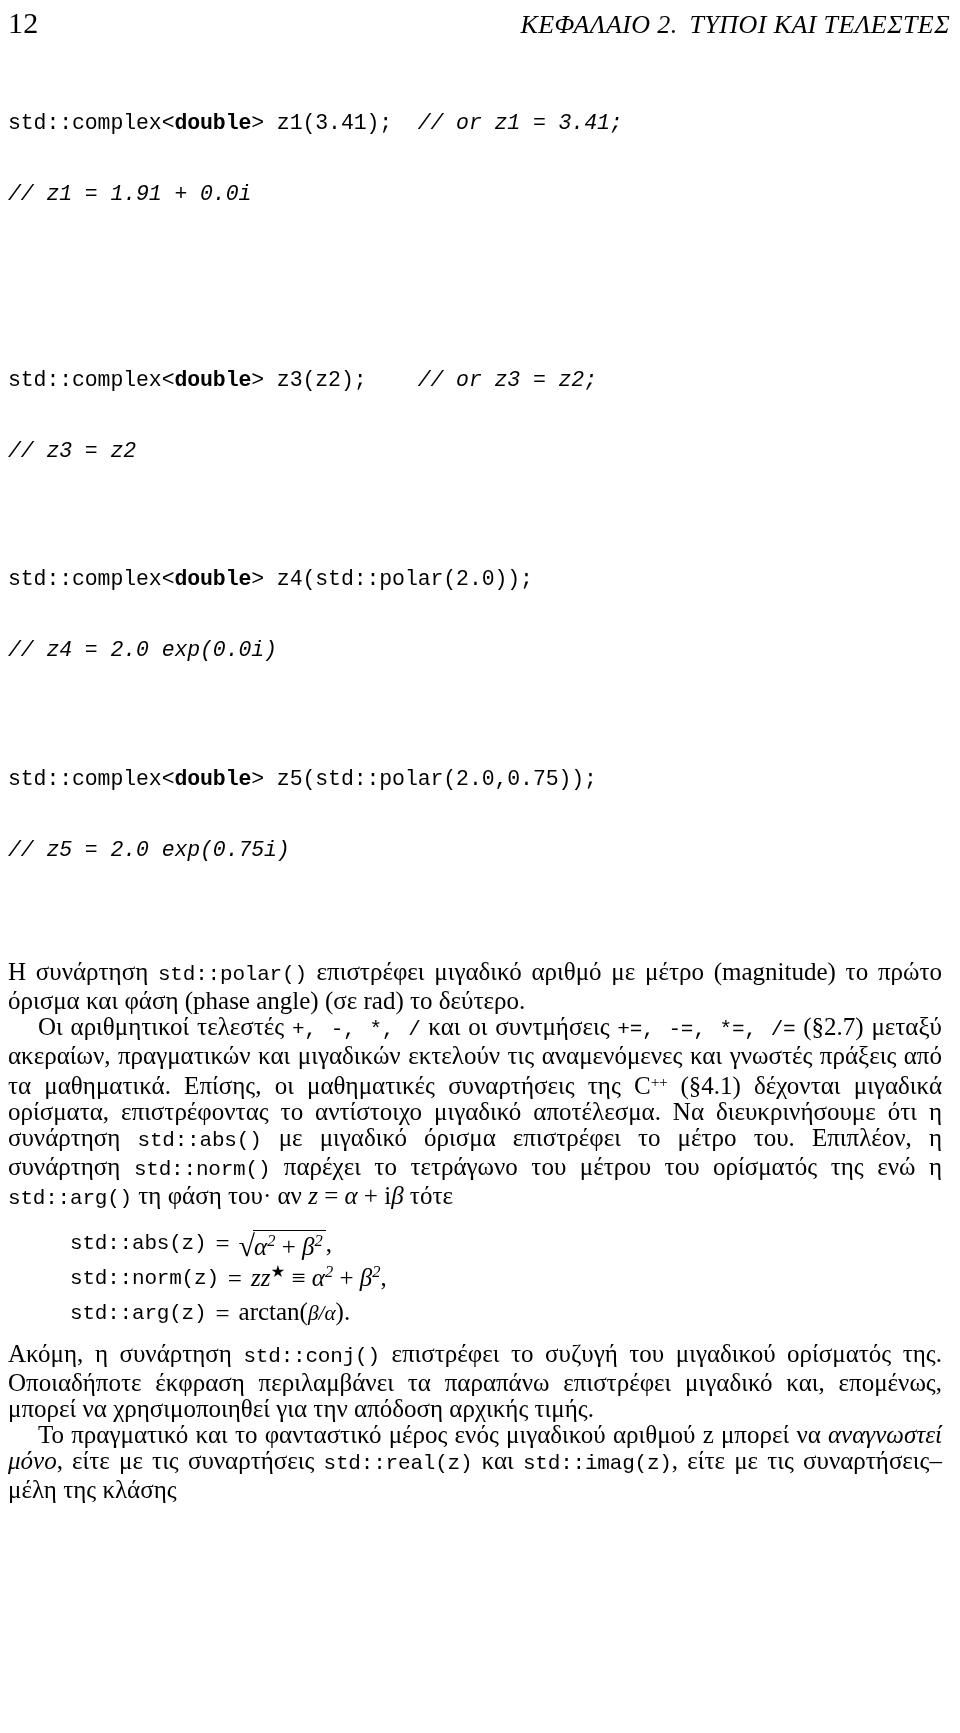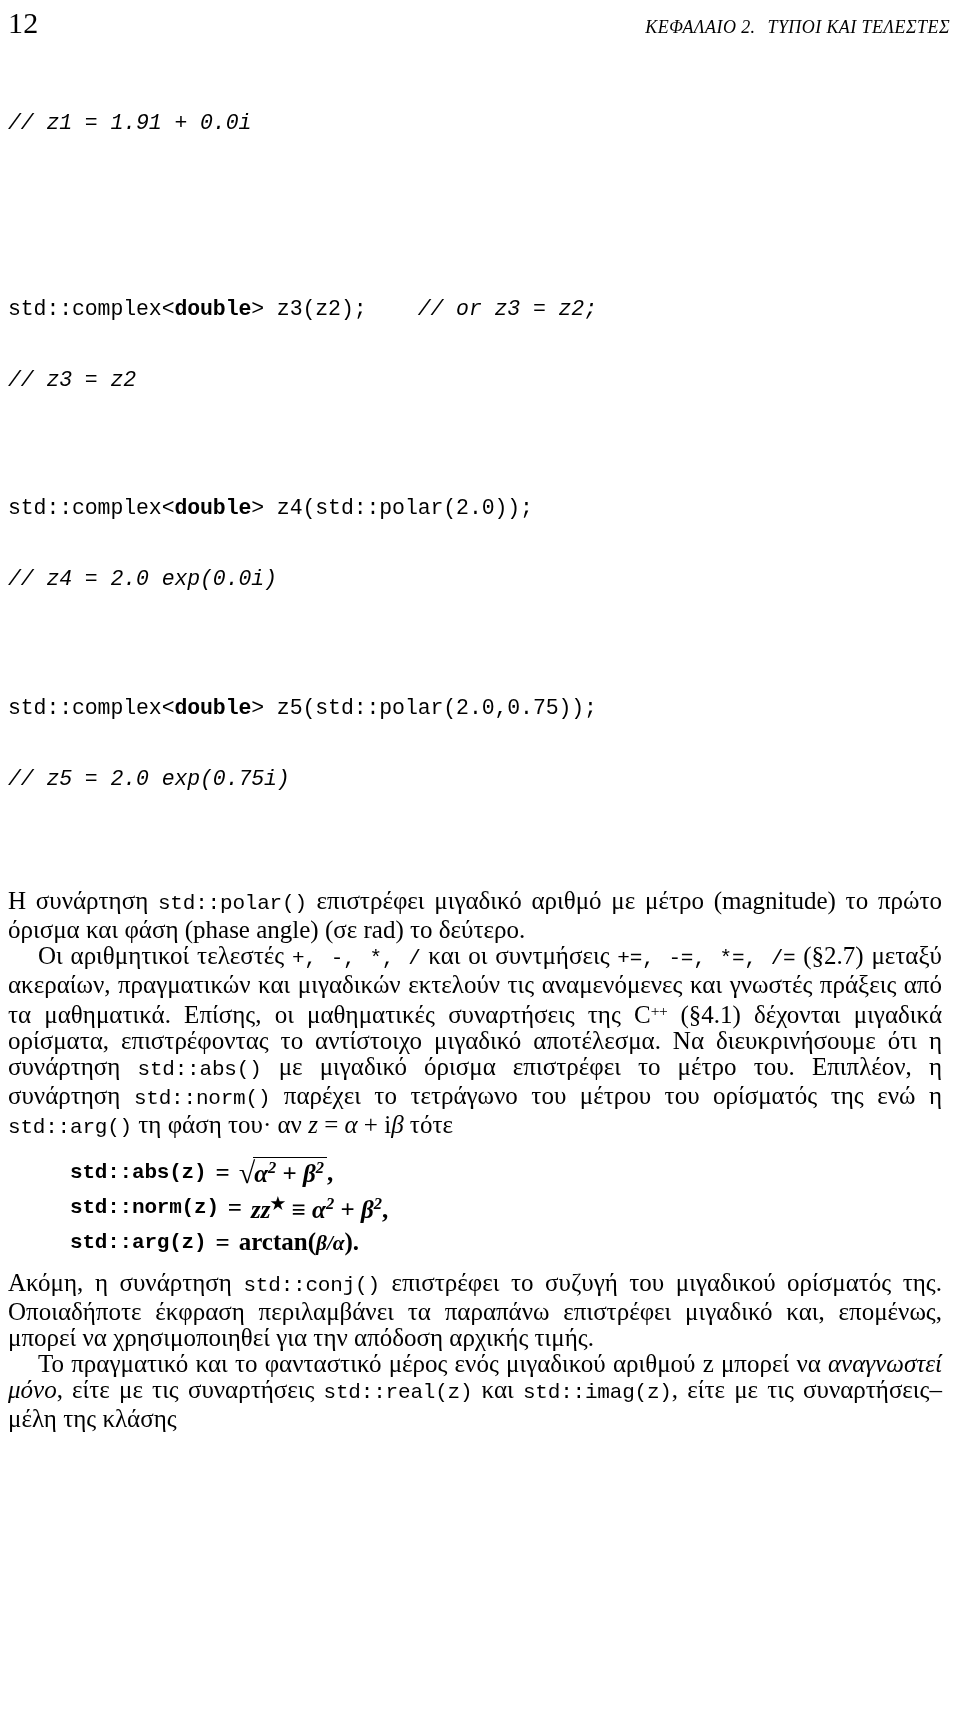--- a/index.html
+++ b/index.html
@@ -32,21 +32,21 @@
     padding: 6px 10px 0 8px;
     height: 44px;
     box-sizing: border-box;
   }
   .folio {
     font-size: 30px;
     font-family: "Liberation Serif", serif;
     letter-spacing: 0.2px;
   }
   .chaptitle {
-    font-size: 18px;
+    font-size: 26px;
     font-style: italic;
     font-family: "Liberation Serif", serif;
     letter-spacing: 0.4px;
     white-space: nowrap;
     text-align: center;
   }
   .chaptitle .gap { display: inline-block; width: 12px; }
 
   
   .col {
@@ -92,25 +92,24 @@
 
   
   .mathblock {
     margin: 14px 0 10px 0;
     padding-left: 62px;
     font-size: 25px;
     line-height: 35px;
   }
   .mathline {
     display: flex;
-    align-items: center;
+    align-items: flex-end;
     gap: 0px;
     white-space: nowrap;
     height: 35px;
-    font-weight: bold;
   }
   .mathline .lhs {
     font-family: "Liberation Mono", "DejaVu Sans Mono", monospace;
     font-size: 21px;
     letter-spacing: -0.2px;
   }
   .mathline .eq { padding: 0 9px; font-family: "Liberation Serif", serif; }
   .mathline .rhs { font-family: "Liberation Serif", serif; }
   .sqrt {
     display: inline-flex;
@@ -143,20 +142,21 @@
     <div class="chaptitle">
       <span>ΚΕΦΑΛΑΙΟ 2.</span><span class="gap"></span><span>ΤΥΠΟΙ ΚΑΙ ΤΕΛΕΣΤΕΣ</span>
     </div>
   </div>
 
   <div class="col">
 
     <div class="firstcodegap"></div>
 
     <div class="code">
+<div><span>std::complex&lt;</span><b>double</b><span>&gt; z1(3.41);  </span><span class="cmt">// or z1 = 3.41;</span></div>
 <div class="cmt">// z1 = 1.91 + 0.0i</div>
 <div class="blockgap"></div>
 <div class="blockgap"></div>
 <div><span>std::complex&lt;</span><b>double</b><span>&gt; z3(z2);    </span><span class="cmt">// or z3 = z2;</span></div>
 <div class="cmt">// z3 = z2</div>
 <div class="blockgap"></div>
 <div><span>std::complex&lt;</span><b>double</b><span>&gt; z4(std::polar(2.0));</span><span class="cmt"></span></div>
 <div class="cmt">// z4 = 2.0 exp(0.0i)</div>
 <div class="blockgap"></div>
 <div><span>std::complex&lt;</span><b>double</b><span>&gt; z5(std::polar(2.0,0.75));</span><span class="cmt"></span></div>

